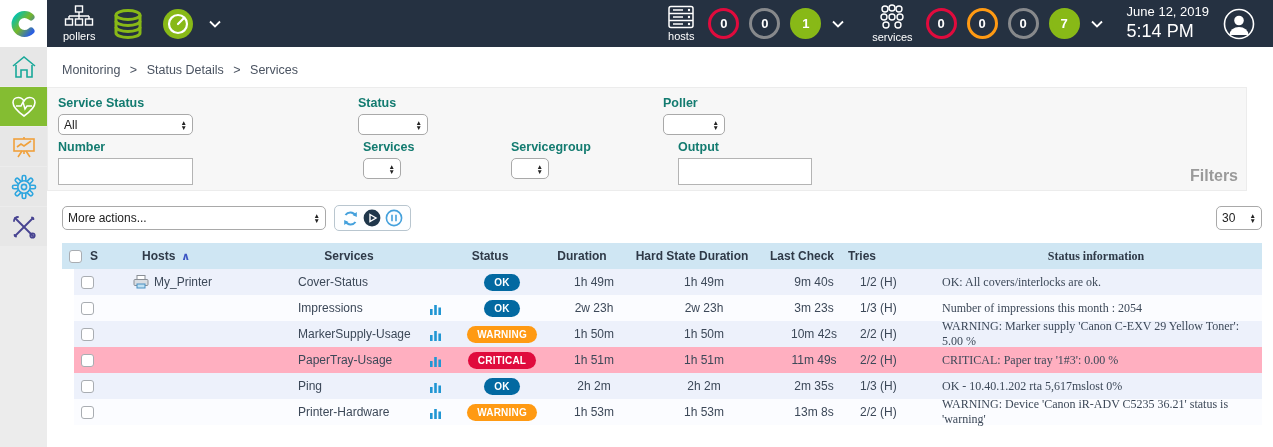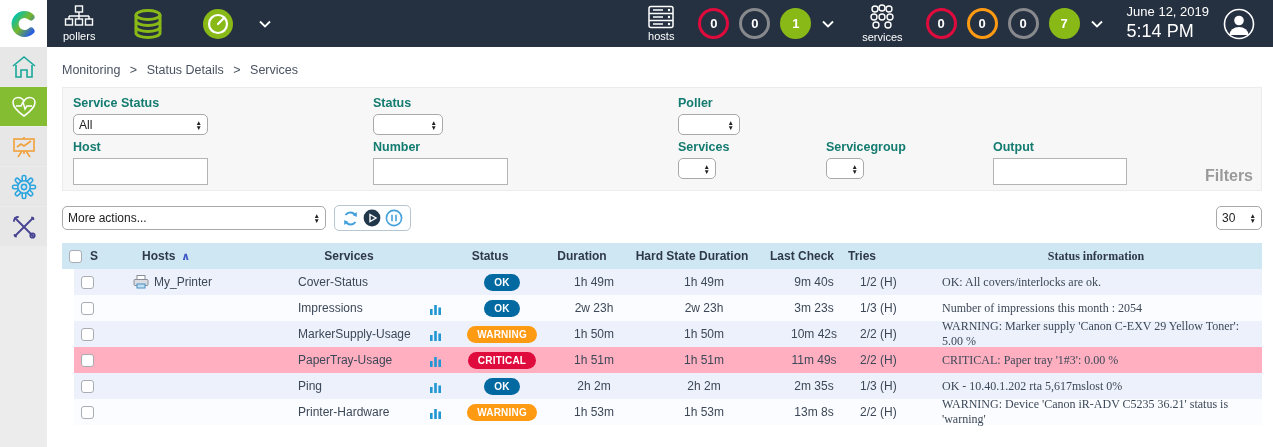--- a/index.html
+++ b/index.html
@@ -2,21 +2,21 @@
 <html><head>
 <meta charset="utf-8">
 <style>
   * { margin:0; padding:0; box-sizing:border-box; }
   html,body { width:1273px; height:447px; overflow:hidden; background:#fff;
     font-family:"Liberation Sans","DejaVu Sans",sans-serif; }
 
   
   .topbar { position:absolute; top:0; left:0; width:1273px; height:47px; background:#253141; display:flex; align-items:center; }
   .logo-box { width:47px; height:47px; background:#fff; display:flex; align-items:center; justify-content:center; flex-shrink:0; }
-  .tb-item { display:flex; flex-direction:column; align-items:center; justify-content:center; color:#fff; font-size:11px; margin:0 18px; }
+  .tb-item { display:flex; flex-direction:column; align-items:center; justify-content:center; color:#fff; font-size:11px; margin:0 8px; }
   .tb-item .lbl { margin-top:1px; }
   .counter { width:31px; height:31px; border-radius:50%; border:3px solid; display:flex; align-items:center; justify-content:center;
     font-size:13px; font-weight:bold; color:#fff; margin:0 5px; background:transparent; }
   .counter.ring-red { border-color:#e00b3d; }
   .counter.ring-gray { border-color:#87898c; }
   .counter.ring-orange { border-color:#ff9a13; }
   .counter.fill-green { border-color:#88b917; background:#88b917; }
   .chev { margin:0 6px; display:flex; align-items:center; }
   .datetime { text-align:left; color:#fff; margin-left:18px; line-height:1.25; }
   .datetime .d { font-size:13px; }
@@ -27,21 +27,21 @@
   
   .sidebar { position:absolute; top:47px; left:0; width:47px; height:400px; background:#ececec; }
   .side-tile { width:47px; height:39px; background:#e7e7e7; margin-bottom:1px; display:flex; align-items:center; justify-content:center; cursor:pointer; }
   .side-tile.active { background:#84bd32; }
 
   
   .main { position:absolute; top:47px; left:47px; width:1226px; height:352px; background:#fff; }
   .breadcrumb { padding:16px 0 10px 15px; font-size:12.5px; color:#4a5361; }
   .breadcrumb .sep { margin:0 6px; color:#4a5361; }
 
-  .filter-panel { position:relative; margin-left:15px; width:1200px; height:104px; background:#f7f7f7; border:1px solid #ececec; padding:8px 10px 0 10px; }
+  .filter-panel { position:relative; width:1200px; height:104px; background:#f7f7f7; border:1px solid #ececec; padding:8px 10px 0 10px; }
   .f-label { color:#137b70; font-weight:bold; font-size:12.5px; margin-bottom:4px; }
   .f-row1 { display:flex; }
   .f-row2 { display:flex; margin-top:5px; }
   .f-col { margin-right:10px; }
   .selbox { background:#fff; border:1px solid #a9a9a9; border-radius:5px; height:21px; display:flex; align-items:center;
     justify-content:space-between; padding:0 5px; font-size:12px; color:#222; cursor:pointer; }
   .stepper { display:inline-flex; flex-direction:column; font-size:6.5px; line-height:5px; color:#222; margin-left:4px; }
   .tinput { background:#fff; border:1px solid #b4b4b4; height:27px; width:135px; font-size:12px; padding:0 5px; }
   .filters-tag { position:absolute; right:8px; bottom:5px; color:#9a9a9a; font-weight:bold; font-size:16px; }
 
@@ -291,24 +291,20 @@
       </div>
       <div class="f-col">
         <div class="f-label">Poller</div>
         <div class="selbox" style="width:62px;">
           <span></span>
           <span class="stepper">▲<span>▼</span></span>
         </div>
       </div>
     </div>
     <div class="f-row2">
-      <div class="f-col" style="width:290px;">
-        <div class="f-label">Host</div>
-        <input class="tinput" value="" style="">
-      </div>
       <div class="f-col" style="width:295px;">
         <div class="f-label">Number</div>
         <input class="tinput" value="" style="">
       </div>
       <div class="f-col" style="width:138px;">
         <div class="f-label">Services</div>
         <div class="selbox" style="width:38px;">
           <span></span>
           <span class="stepper">▲<span>▼</span></span>
         </div>

